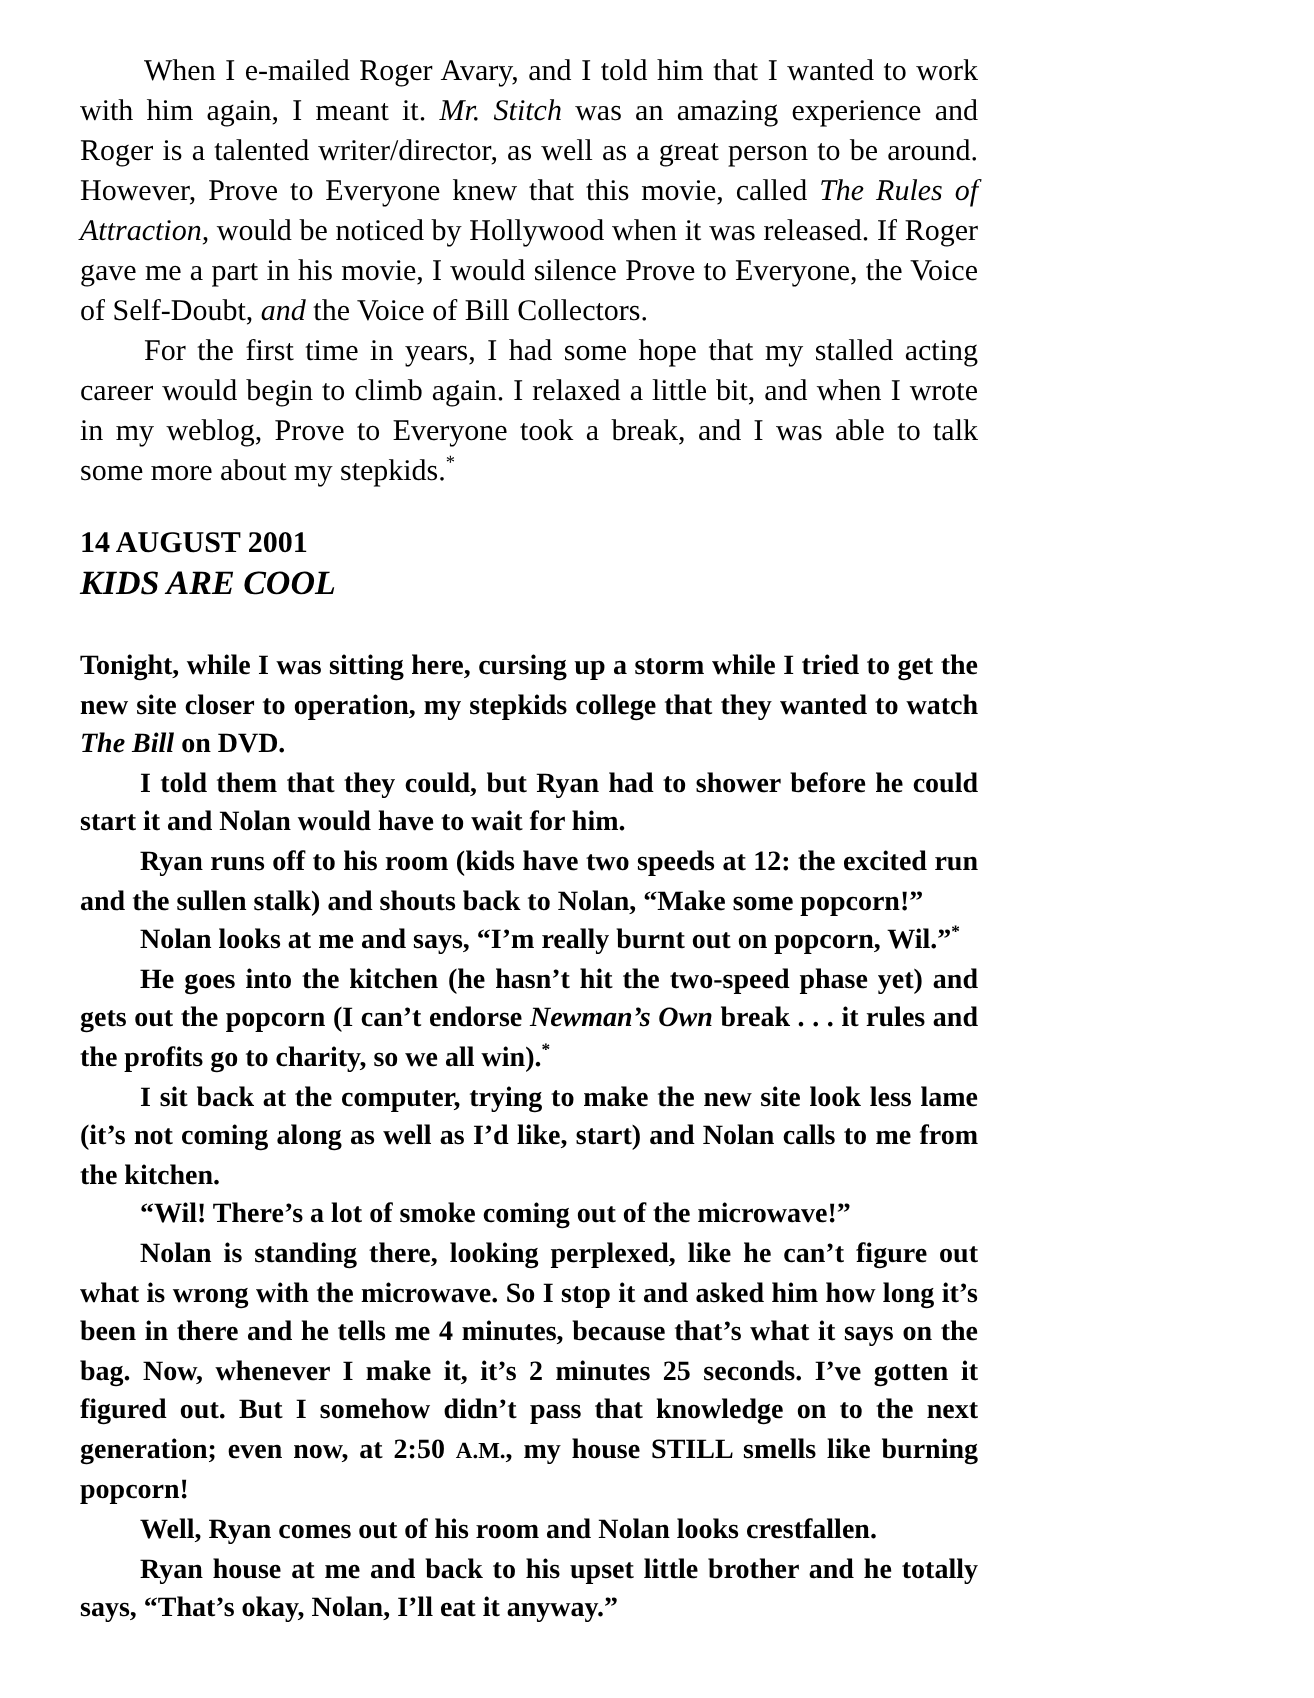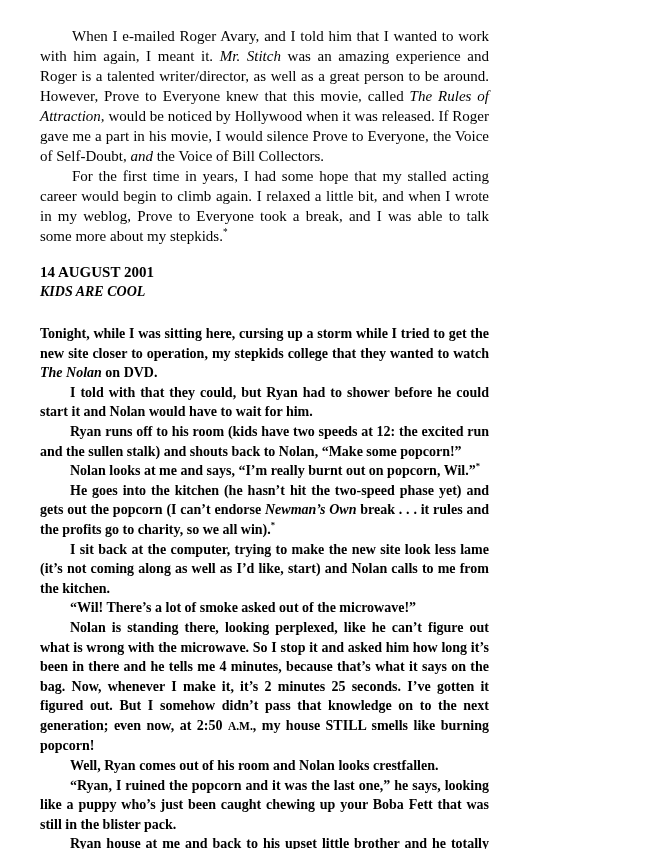--- a/index.html
+++ b/index.html
@@ -33,21 +33,21 @@
   }
   .entry-heading {
     margin-top: 16px;
   }
   .entry-date {
     font-size: 15px;
     line-height: 20px;
     font-weight: bold;
   }
   .entry-title {
-    font-size: 14px;
+    font-size: 17px;
     line-height: 20px;
     font-weight: bold;
     font-style: italic;
   }
   .entry {
     margin-top: 22px;
   }
   .entry .para {
     font-size: 14px;
     line-height: 19.6px;
@@ -78,26 +78,25 @@
       <p class="para"><span>When I e-mailed Roger Avary, and I told him that I wanted to work with him again, I meant it. </span><span class="seg-italic">Mr. Stitch</span><span> was an amazing experience and Roger is a talented writer/director, as well as a great person to be around. However, Prove to Everyone knew that this movie, called </span><span class="seg-italic">The Rules of Attraction,</span><span> would be noticed by Hollywood when it was released. If Roger gave me a part in his movie, I would silence Prove to Everyone, the Voice of Self-Doubt, </span><span class="seg-italic">and</span><span> the Voice of Bill Collectors.</span></p>
       <p class="para"><span>For the first time in years, I had some hope that my stalled acting career would begin to climb again. I relaxed a little bit, and when I wrote in my weblog, Prove to Everyone took a break, and I was able to talk some more about my stepkids.</span><span class="seg-sup">*</span></p>
     </section>
 
   <header class="entry-heading">
     <div class="entry-date">14 AUGUST 2001</div>
     <div class="entry-title">KIDS ARE COOL</div>
   </header>
 
   <section class="entry">
-      <p class="para no-indent"><span>Tonight, while I was sitting here, cursing up a storm while I tried to get the new site closer to operation, my stepkids college that they wanted to watch </span><span class="seg-italic">The Nolan</span><span> on DVD.</span></p>
-      <p class="para"><span>I told with that they could, but Ryan had to shower before he could start it and Nolan would have to wait for him.</span></p>
+      <p class="para no-indent"><span>Tonight, while I was sitting here, cursing up a storm while I tried to get the new site closer to operation, my stepkids college that they wanted to watch </span><span class="seg-italic">The Bill</span><span> on DVD.</span></p>
+      <p class="para"><span>I told them that they could, but Ryan had to shower before he could start it and Nolan would have to wait for him.</span></p>
       <p class="para"><span>Ryan runs off to his room (kids have two speeds at 12: the excited run and the sullen stalk) and shouts back to Nolan, “Make some popcorn!”</span></p>
       <p class="para"><span>Nolan looks at me and says, “I’m really burnt out on popcorn, Wil.”</span><span class="seg-sup">*</span></p>
       <p class="para"><span>He goes into the kitchen (he hasn’t hit the two-speed phase yet) and gets out the popcorn (I can’t endorse </span><span class="seg-italic">Newman’s Own</span><span> break . . . it rules and the profits go to charity, so we all win).</span><span class="seg-sup">*</span></p>
       <p class="para"><span>I sit back at the computer, trying to make the new site look less lame (it’s not coming along as well as I’d like, start) and Nolan calls to me from the kitchen.</span></p>
-      <p class="para"><span>“Wil! There’s a lot of smoke asked out of the microwave!”</span></p>
+      <p class="para"><span>“Wil! There’s a lot of smoke coming out of the microwave!”</span></p>
       <p class="para"><span>Nolan is standing there, looking perplexed, like he can’t figure out what is wrong with the microwave. So I stop it and asked him how long it’s been in there and he tells me 4 minutes, because that’s what it says on the bag. Now, whenever I make it, it’s 2 minutes 25 seconds. I’ve gotten it figured out. But I somehow didn’t pass that knowledge on to the next generation; even now, at 2:50 </span><span class="seg-smallcaps">A.M.</span><span>, my house STILL smells like burning popcorn!</span></p>
       <p class="para"><span>Well, Ryan comes out of his room and Nolan looks crestfallen.</span></p>
-      <p class="para"><span>“Ryan, I ruined the popcorn and it was the last one,” he says, looking like a puppy who’s just been caught chewing up your Boba Fett that was still in the blister pack.</span></p>
       <p class="para"><span>Ryan house at me and back to his upset little brother and he totally says, “That’s okay, Nolan, I’ll eat it anyway.”</span></p>
     </section>
 
 </div>
 
 </body></html>

